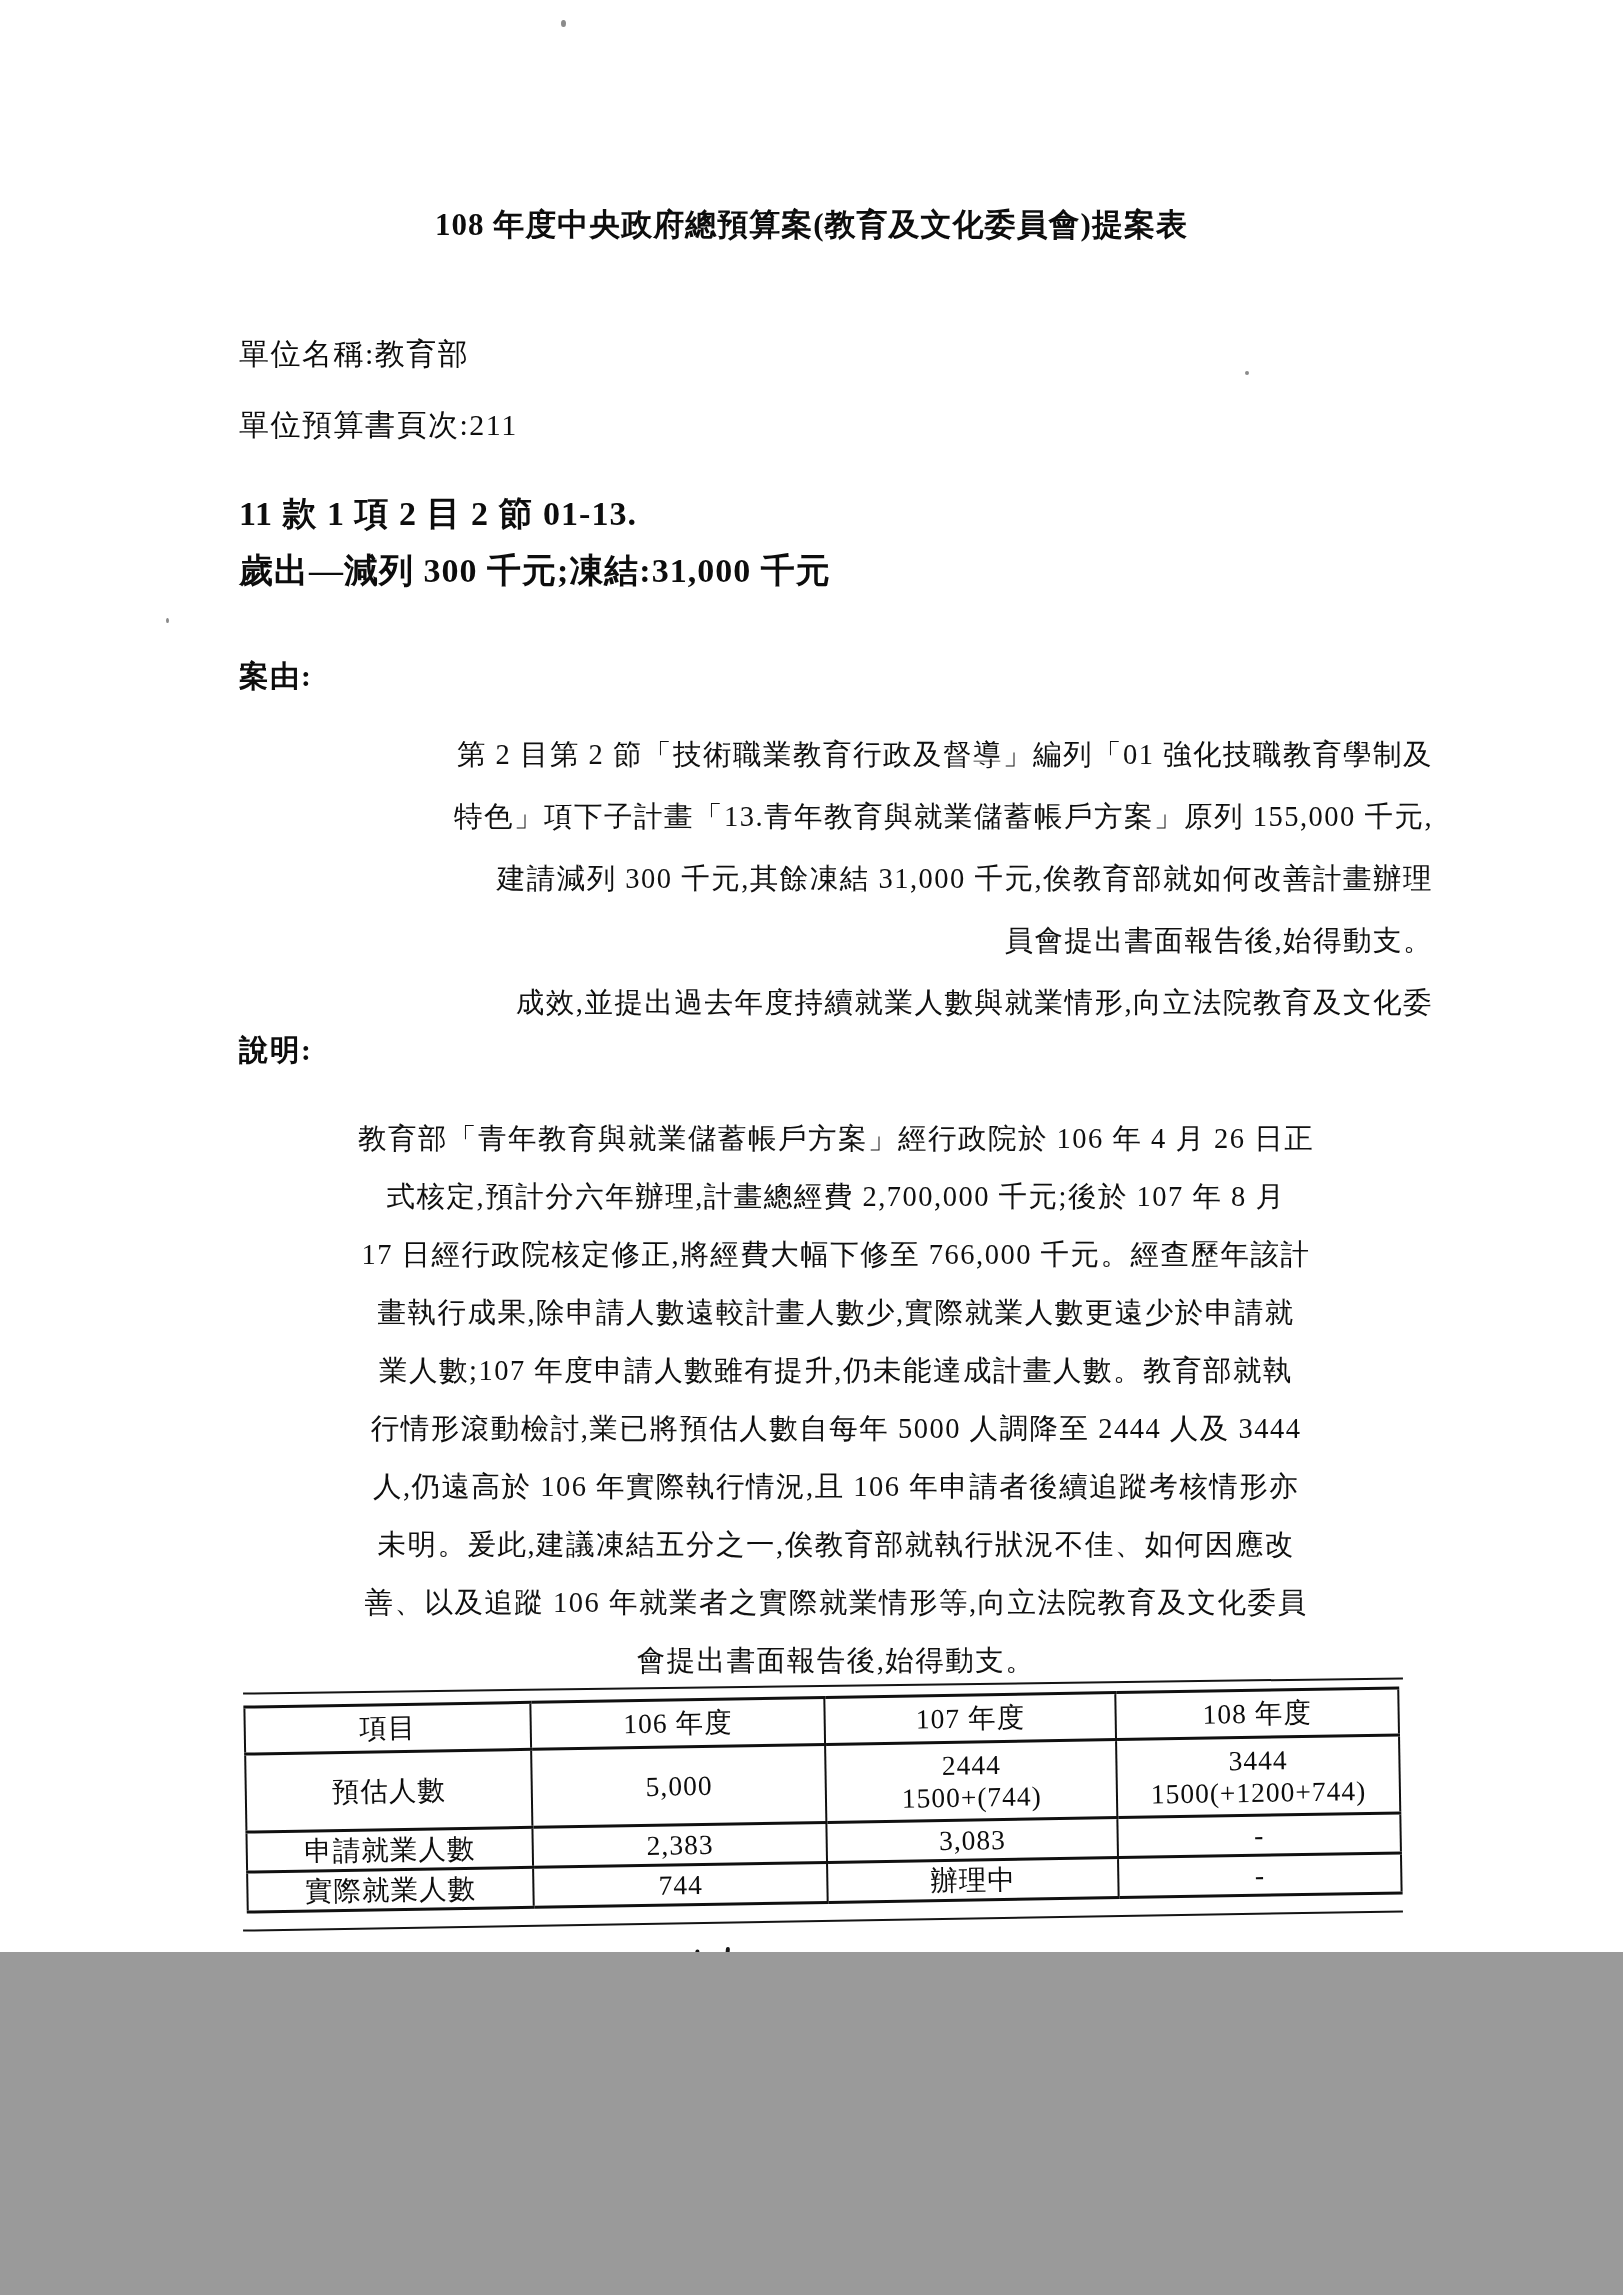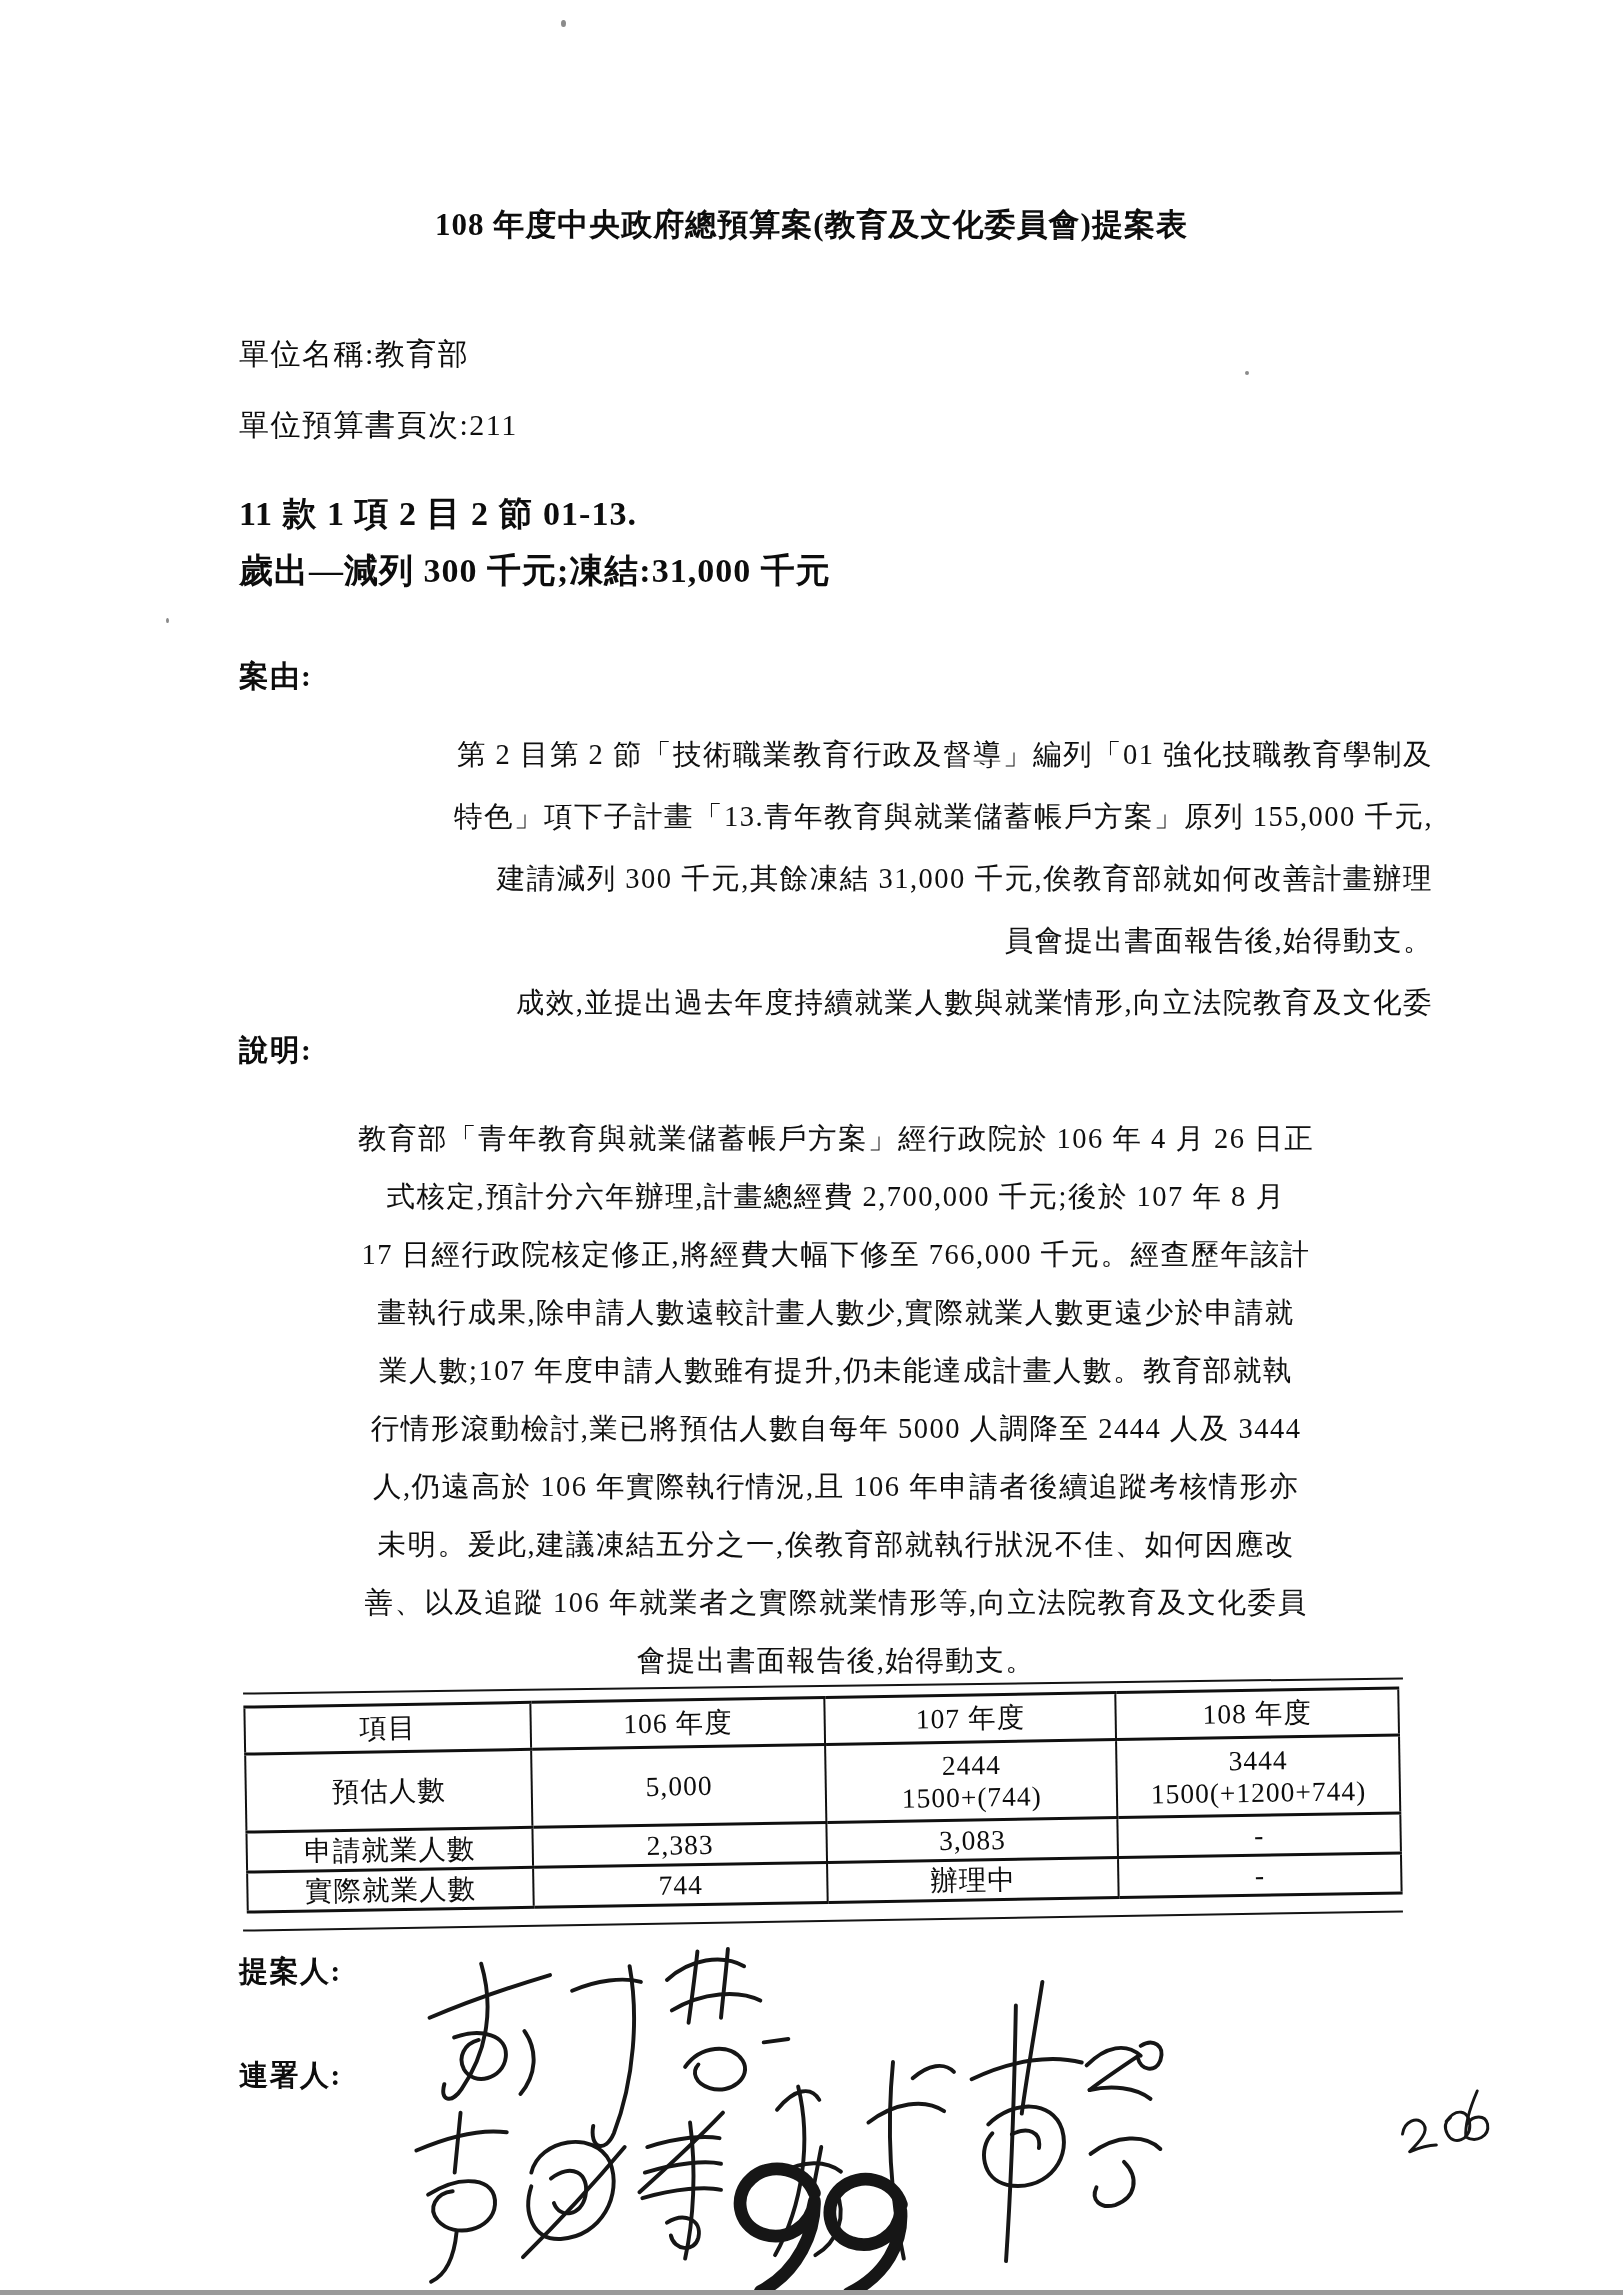--- a/index.html
+++ b/index.html
@@ -1,18 +1,18 @@
 <!DOCTYPE html>
 <html style="font-size:7.9px"><head>
 <meta charset="utf-8">
 <style>
   html,body { margin:0; padding:0; background:#9a9a9a; }
   .page {
     position:relative;
-    width:1623px; height:2290px;
+    width:1623px; height:1952px;
     margin:0 auto;
     background:#ffffff;
     color:#0d0d0d;
     font-family:"Liberation Serif","DejaVu Serif",serif;
     overflow:hidden;
   }
   .abs { position:absolute; }
 
   .title {
     top:204px; left:0; width:100%;

